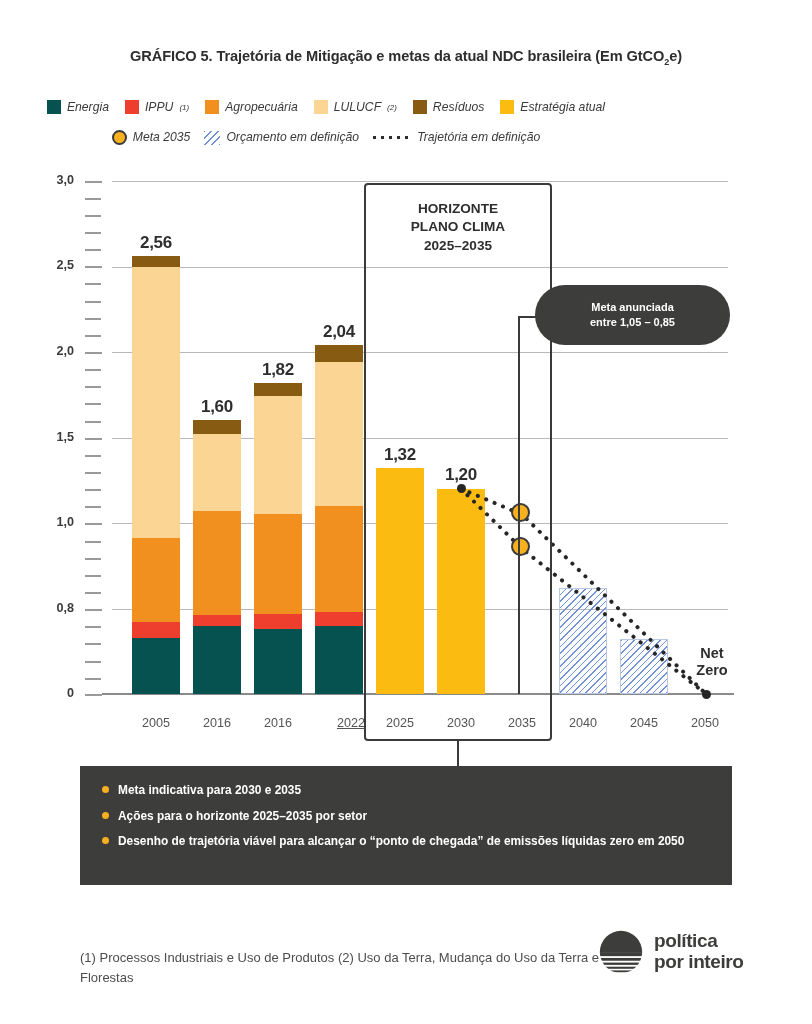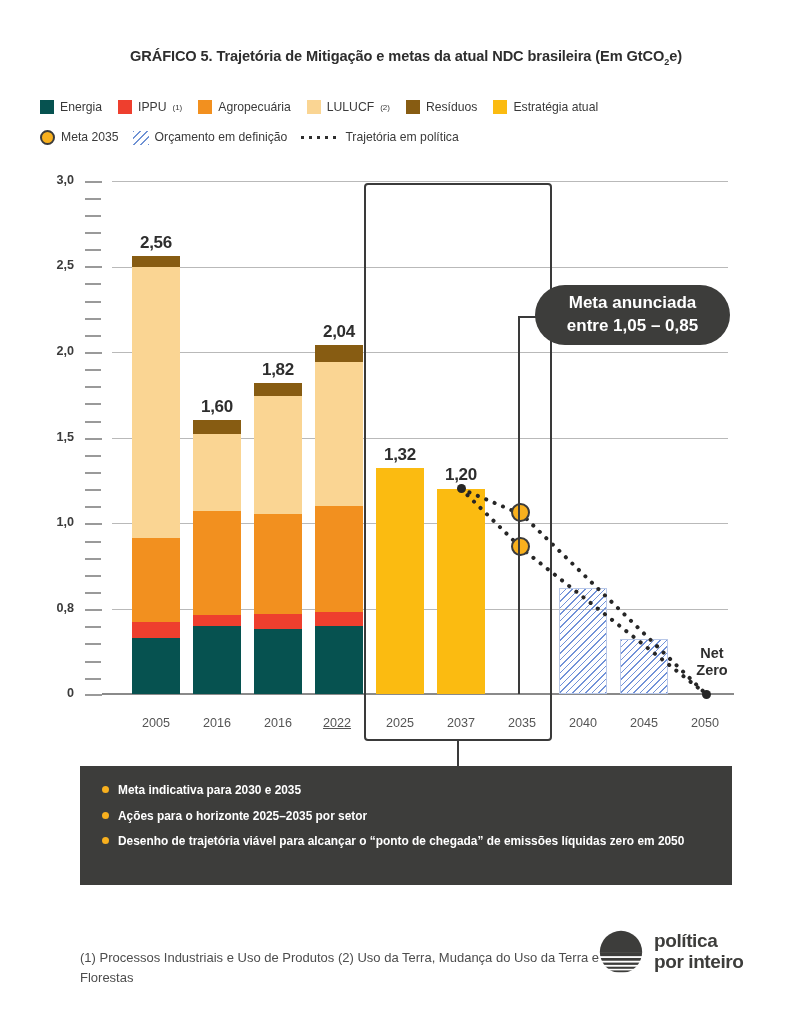--- a/index.html
+++ b/index.html
@@ -4,45 +4,46 @@
 <title>GRÁFICO 5</title>
 <style>
   * { box-sizing: border-box; margin: 0; padding: 0; }
   html, body {
     width: 812px; height: 1024px;
     background: #ffffff;
     font-family: "Liberation Sans", sans-serif;
     color: #333333;
     overflow: hidden;
   }
-  #page { position: relative; width: 812px; height: 1024px; padding-left: 40px; }
+  #page { position: relative; width: 812px; height: 1024px; }
 
   
   .title {
     position: absolute;
     left: 0; top: 48px; width: 812px;
     text-align: center;
     font-size: 14.6px;
     font-weight: bold;
     color: #2e2e2e;
     letter-spacing: -0.1px;
   }
   .title .g5 { font-weight: bold; }
   .sub { font-size: 9px; vertical-align: sub; }
 
   
   .legend-row {
     position: absolute;
     width: 652px;
     display: flex;
-    justify-content: flex-start;
+    justify-content: center;
     align-items: center;
     gap: 16px;
     font-size: 12.2px;
     color: #3a3a3a;
+    font-style: italic;
   }
   .legend-row.r1 { top: 100px; }
   .legend-row.r2 { top: 130px; gap: 14px; }
   .leg-item { display: flex; align-items: center; gap: 6px; white-space: nowrap; }
   .swatch { width: 14px; height: 14px; display: inline-block; flex: none; }
   .leg-label { line-height: 1; }
   .sup { font-size: 8px; vertical-align: super; }
   .dot-swatch {
     width: 15px; height: 15px; border-radius: 50%;
     background: #F8B01E; border: 2px solid #3b3b3b; flex: none;
@@ -156,21 +157,21 @@
   
   #callout {
     position: absolute;
     left: 535px; top: 285px;
     width: 195px; height: 60px;
     background: #3d3d3b;
     border-radius: 30px;
     color: #ffffff;
     display: flex; flex-direction: column;
     align-items: center; justify-content: center;
-    font-size: 17px; font-weight: bold; line-height: 1.35;
+    font-size: 11px; font-weight: bold; line-height: 1.35;
     text-align: left;
   }
 
   
   #netzero {
     position: absolute;
     left: 682px; top: 645px; width: 60px;
     text-align: center;
     font-size: 14.5px; font-weight: bold; line-height: 1.15;
     color: #2e2e2e;
@@ -272,21 +273,21 @@
       <span class="leg-label">Meta 2035</span>
     </div>
     <div class="leg-item">
       <span class="hatch-swatch"></span>
       <span class="leg-label">Orçamento em definição</span>
     </div>
     <div class="leg-item">
       <span class="dotline-swatch">
           <i></i>
         </span>
-      <span class="leg-label">Trajetória em política</span>
+      <span class="leg-label">Trajetória em definição</span>
     </div>
   </div>
 
   <div class="ytick" style="top:173px;">3,0</div>
   <div class="ytick" style="top:258px;">2,5</div>
   <div class="ytick" style="top:344px;">2,0</div>
   <div class="ytick" style="top:430px;">1,5</div>
   <div class="ytick" style="top:515px;">1,0</div>
   <div class="ytick" style="top:601px;">0,8</div>
   <div class="ytick" style="top:686px;">0</div>
@@ -388,40 +389,45 @@
 
     <div class="enddot" style="left:344.5px; top:303.3px;"></div>
 
     <div class="enddot" style="left:589.5px; top:508.5px;"></div>
 
     <div class="metadot" style="left:398.5px; top:322px;"></div>
     <div class="metadot" style="left:398.5px; top:356.3px;"></div>
   </div>
 
   <div id="horizonte"></div>
+  <div id="horizonte-text">
+    <div>HORIZONTE</div>
+    <div>PLANO CLIMA</div>
+    <div>2025–2035</div>
+  </div>
   <div id="horizonte-stem"></div>
   <div id="line2035"></div>
   <div id="line2035b"></div>
 
   <div id="callout">
     <div>Meta anunciada</div>
     <div>entre 1,05 – 0,85</div>
   </div>
 
   <div id="netzero">
     <div>Net</div>
     <div>Zero</div>
   </div>
 
   <div class="xlabel" style="left:121px;">2005</div>
   <div class="xlabel" style="left:182px;">2016</div>
   <div class="xlabel" style="left:243px;">2016</div>
-  <div class="xlabel" style="left:302px;text-decoration:underline;">2022</div>
+  <div class="xlabel" style="left:316px;text-decoration:underline;">2022</div>
   <div class="xlabel" style="left:365px;">2025</div>
-  <div class="xlabel" style="left:426px;">2037</div>
+  <div class="xlabel" style="left:426px;">2030</div>
   <div class="xlabel" style="left:487px;">2035</div>
   <div class="xlabel" style="left:548px;">2040</div>
   <div class="xlabel" style="left:609px;">2045</div>
   <div class="xlabel" style="left:670px;">2050</div>
 
   <div id="infobox">
     <div class="bullet-line">
       <span class="bdot"></span>
       <span>Meta indicativa para 2030 e 2035</span>
     </div>

